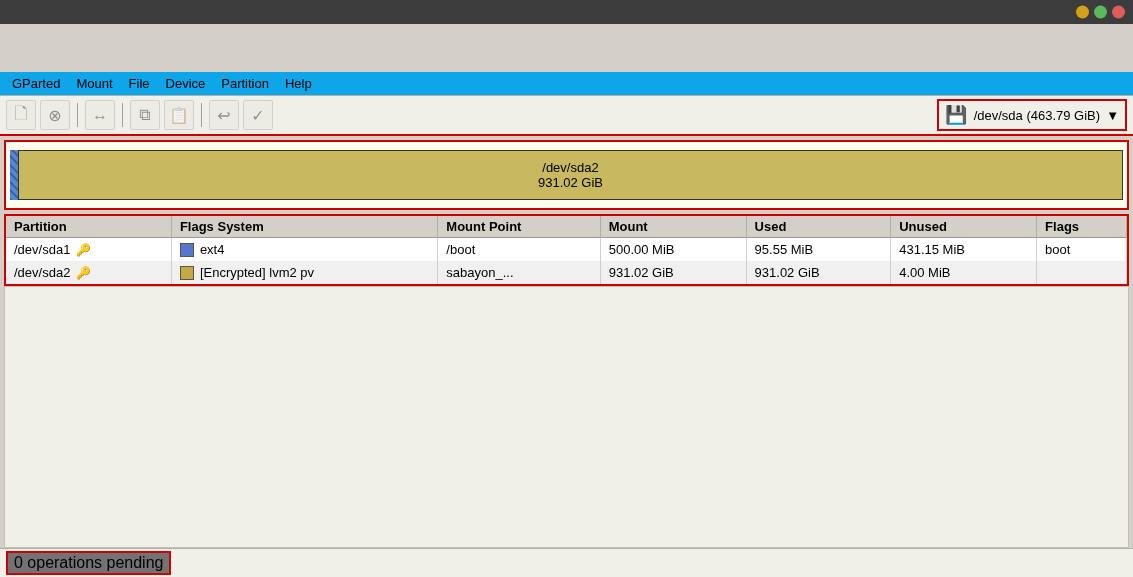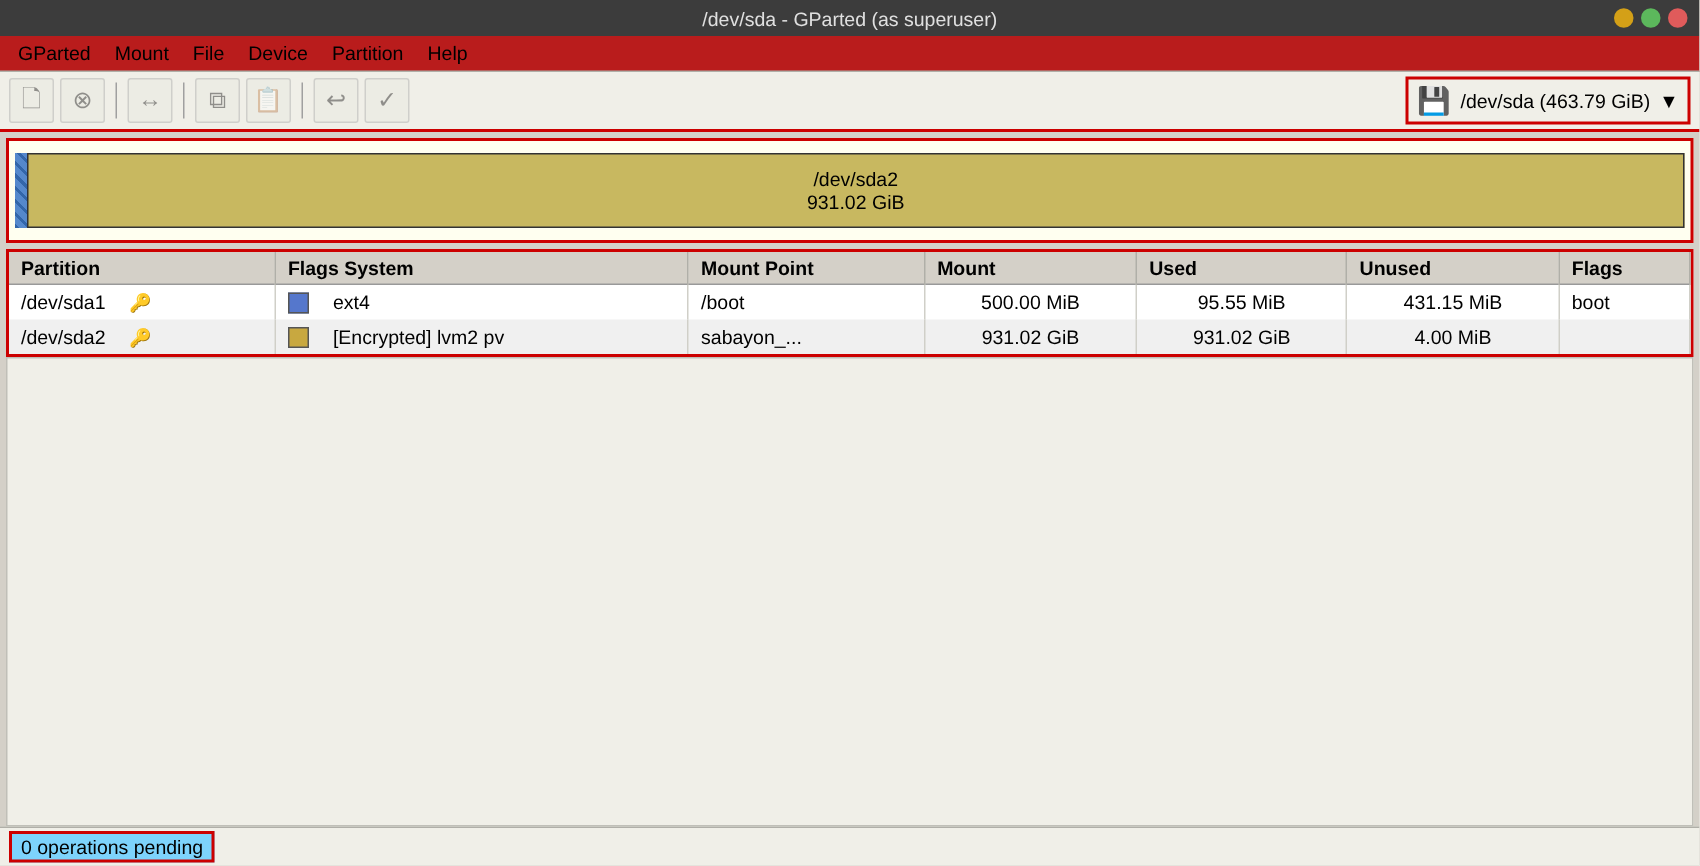--- a/index.html
+++ b/index.html
@@ -40,26 +40,27 @@
       height: 13px;
       border-radius: 50%;
       display: inline-block;
     }
     .wc-close { background: #e05b5b; }
     .wc-min { background: #d4a017; }
     .wc-max { background: #5cb85c; }
 
     
     #menubar {
-      background: #b91c1c;
+      background: #0ea5e9;
       display: flex;
       align-items: center;
       padding: 2px 4px;
       border-bottom: 1px solid #b0afa8;
       min-height: 24px;
+      margin-top: 48px;
     }
     .menu-item {
       padding: 2px 8px;
       cursor: pointer;
       border-radius: 2px;
     }
 
     
     #toolbar {
       background: #f0efe8;
@@ -174,34 +175,34 @@
     }
     #partition-table tbody tr:nth-child(odd) {
       background: #ffffff;
     }
     #partition-table tbody tr:nth-child(even) {
       background: #f0f0f0;
     }
     .partition-name-cell {
       display: flex;
       align-items: center;
-      gap: 16px;
+      gap: 6px;
     }
     .color-block {
       width: 14px;
       height: 14px;
       border: 1px solid #555;
       display: inline-block;
       flex-shrink: 0;
     }
     .lock-icon {
       font-size: 12px;
       color: #555;
     }
-    .text-right { text-align: center; }
+    .text-right { text-align: left; }
 
     
     #content-area {
       flex: 1;
       background: #f0efe8;
       margin: 0 4px;
       border: 1px solid #c0bfb8;
     }
 
     
@@ -210,29 +211,28 @@
       border-top: 1px solid #b0afa8;
       padding: 2px 6px;
       min-height: 24px;
       display: flex;
       align-items: center;
       margin-top: auto;
     }
     .status-box {
       border: 2px solid #cc0000;
       padding: 1px 6px;
-      font-size: 13px;
-      background: #7dd3fc;
+      font-size: 16px;
+      background: #737373;
     }
   </style>
 </head>
 <body>
 
 <div id="titlebar">
-  <span>/dev/sda - GParted (as superuser)</span>
   <div class="window-controls">
     <span class="wc-btn wc-min"></span>
     <span class="wc-btn wc-max"></span>
     <span class="wc-btn wc-close"></span>
   </div>
 </div>
 
 <div id="menubar">
   <span class="menu-item">GParted</span>
   <span class="menu-item">Mount</span>

